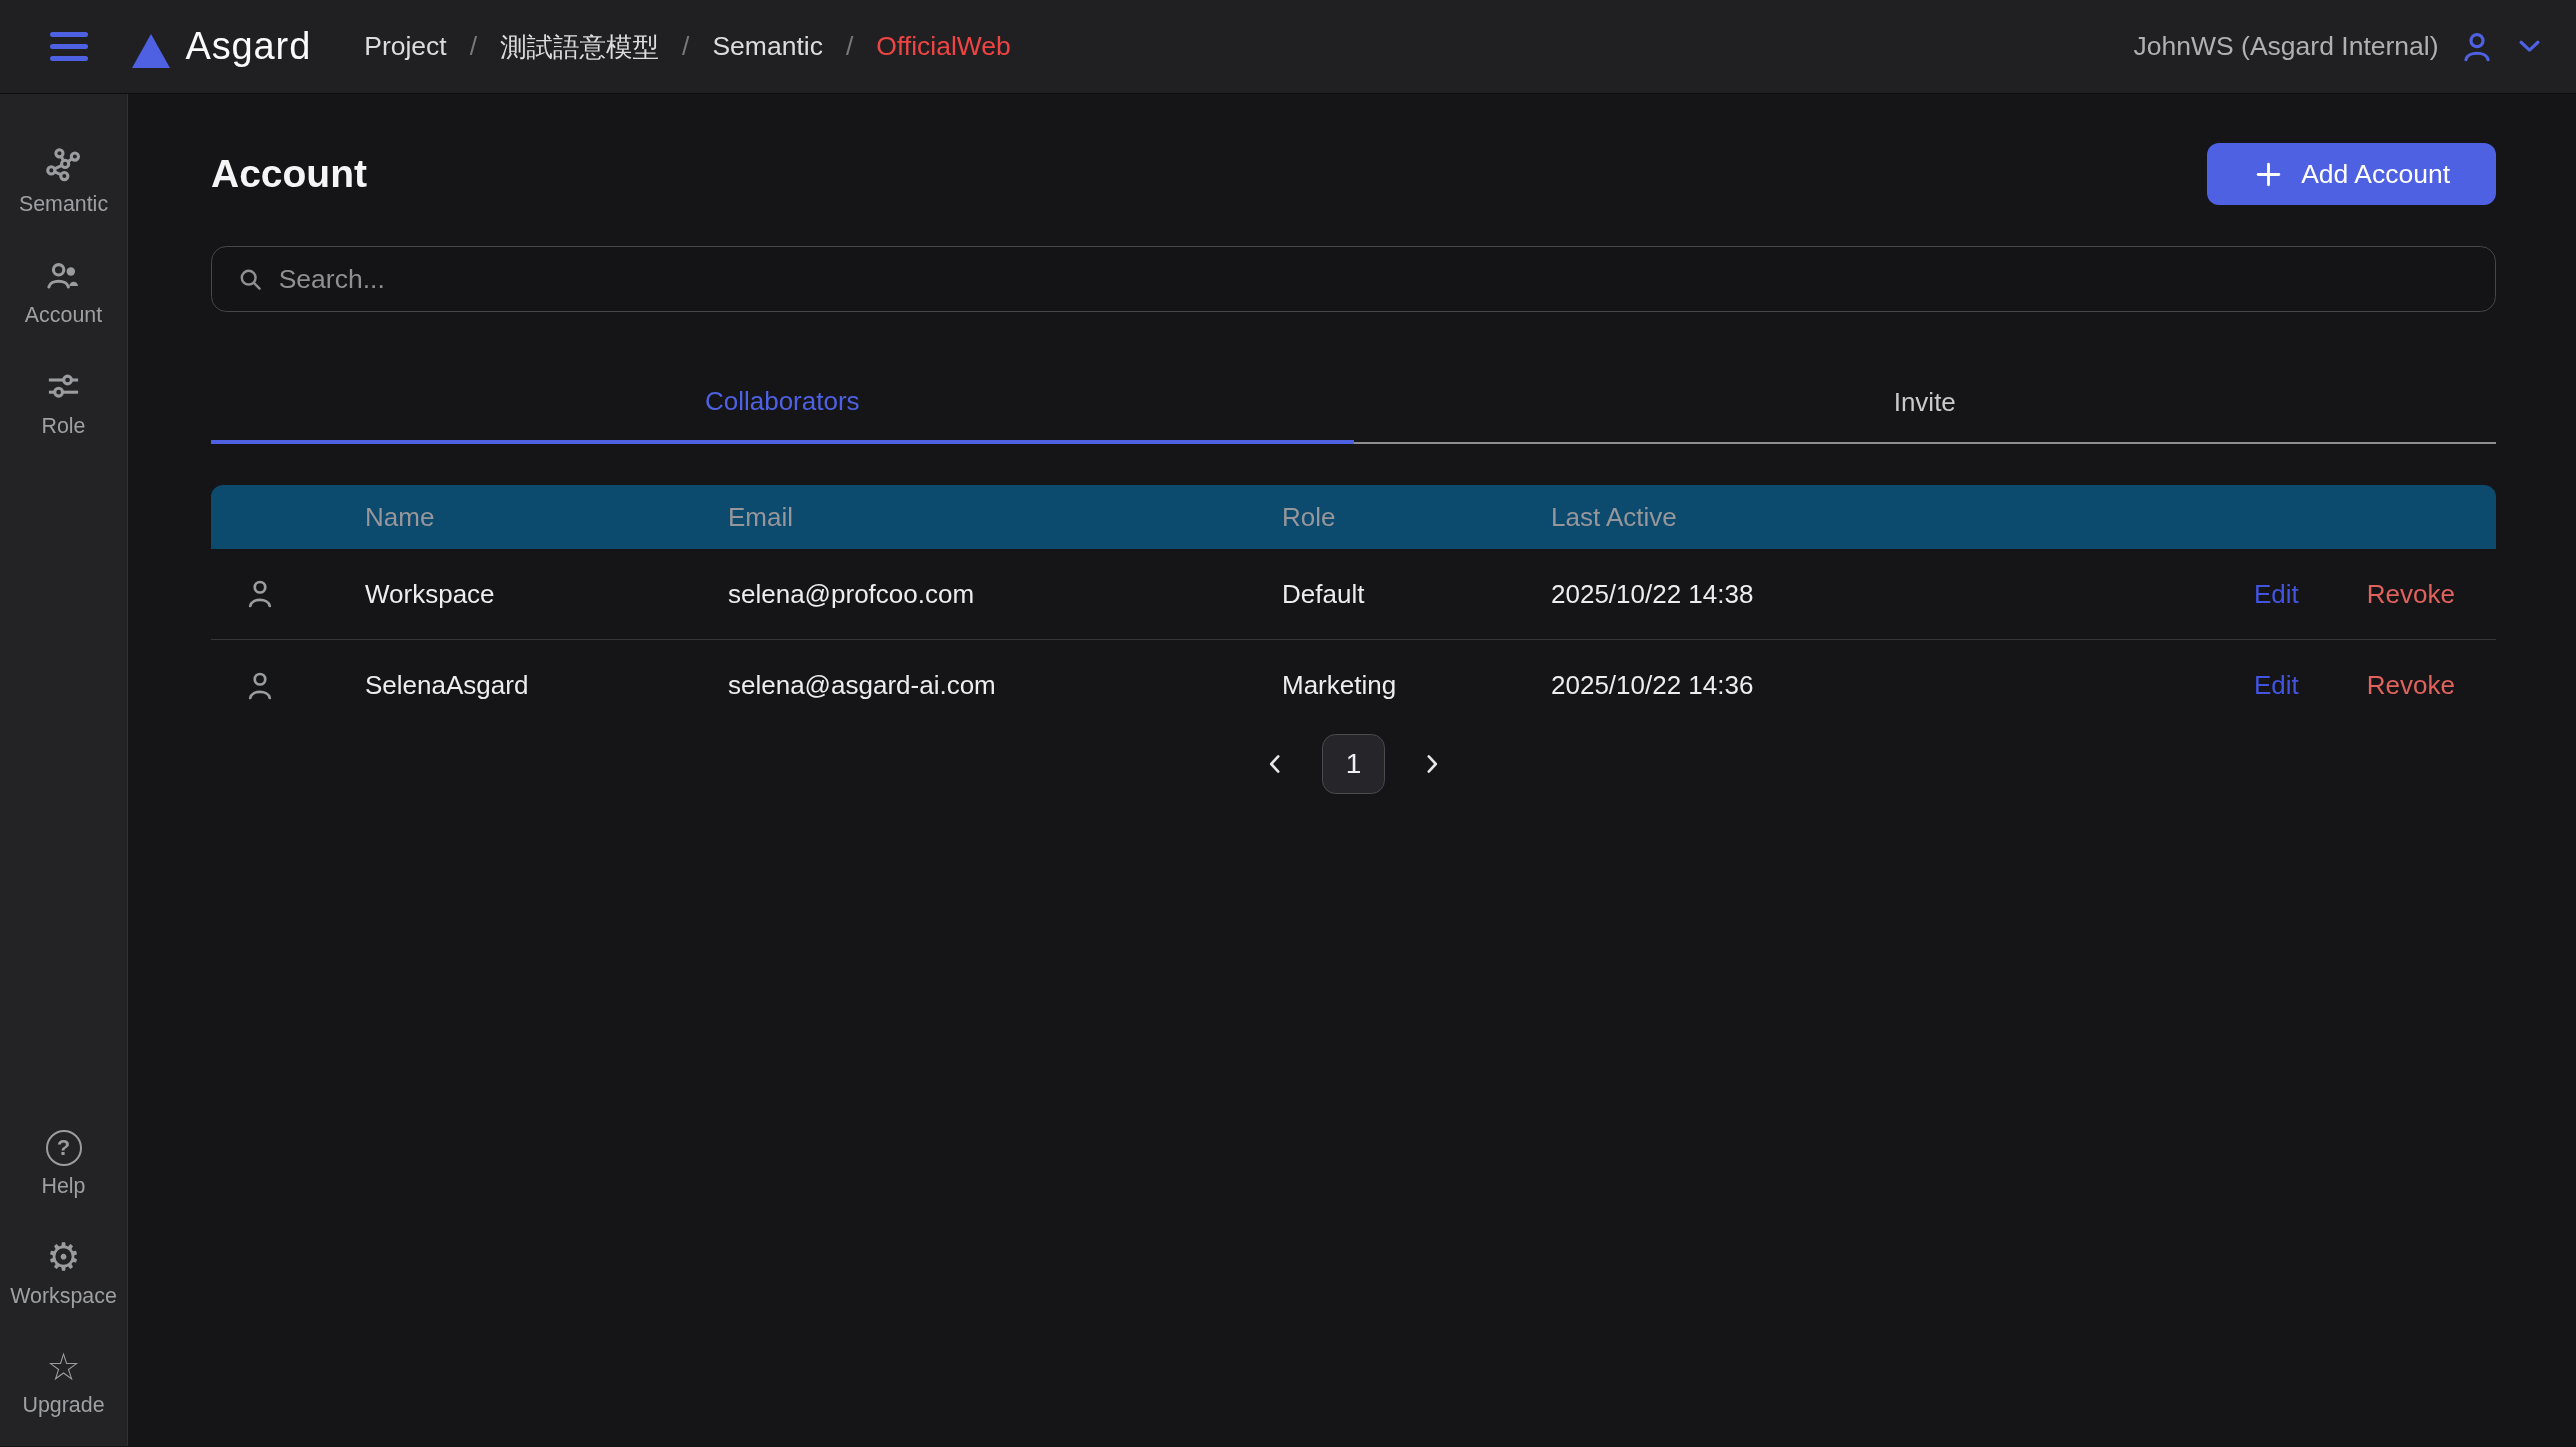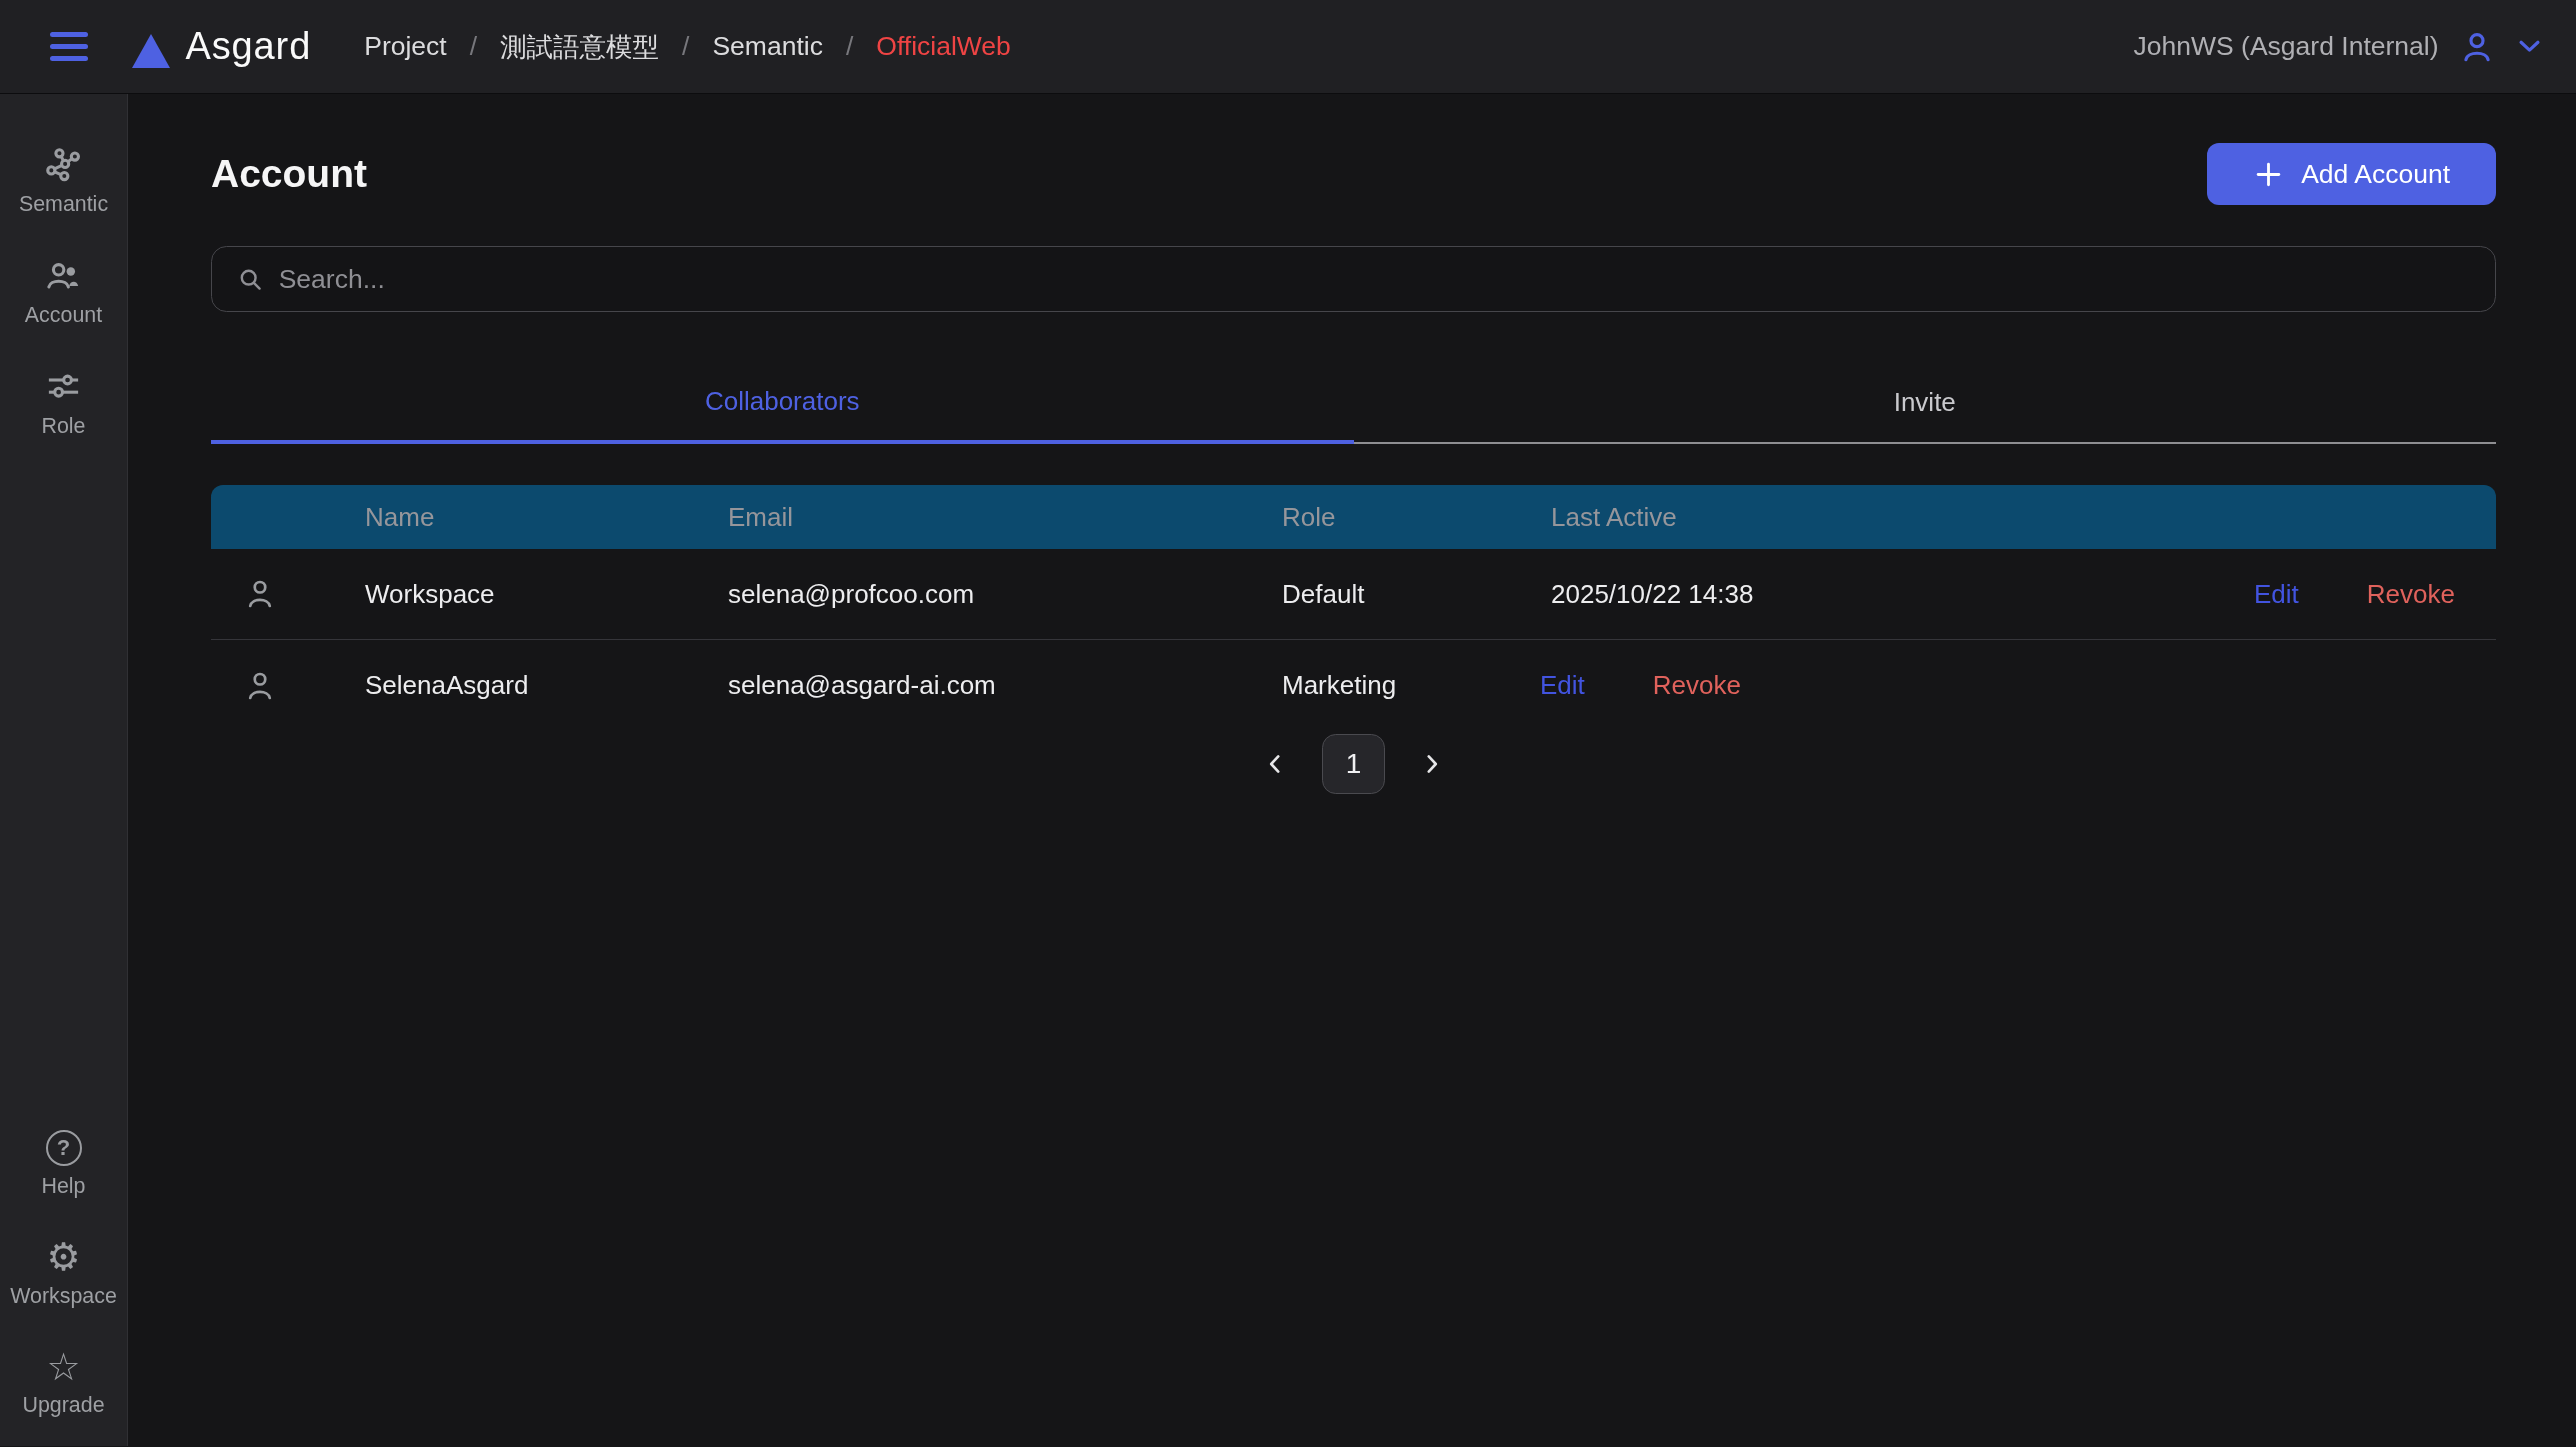--- a/index.html
+++ b/index.html
@@ -232,20 +232,21 @@
       <div class="trow tbody-row">
         <div class="col-avatar">
           <svg class="icon-svg" width="36" height="36" viewBox="0 0 24 24" fill="none" stroke="#9a9ca0" stroke-width="1.8" stroke-linecap="round">
             <circle cx="12" cy="7.5" r="3.5"></circle>
             <path d="M5.5 20 C6.5 14.6 17.5 14.6 18.5 20"></path>
           </svg>
         </div>
         <div class="col-name">SelenaAsgard</div>
         <div class="col-email">selena@asgard-ai.com</div>
         <div class="col-role">Marketing</div>
+        <div class="col-last">2025/10/22 14:36</div>
         <div class="col-actions">
           <a class="link-edit">Edit</a>
           <a class="link-revoke">Revoke</a>
         </div>
       </div>
     </div>
 
     <div class="pagination">
       <button class="page-nav">
         <svg class="icon-svg" width="26" height="26" viewBox="0 0 24 24" fill="none" stroke="#e6e6e8" stroke-width="2.4" stroke-linecap="round" stroke-linejoin="round">

